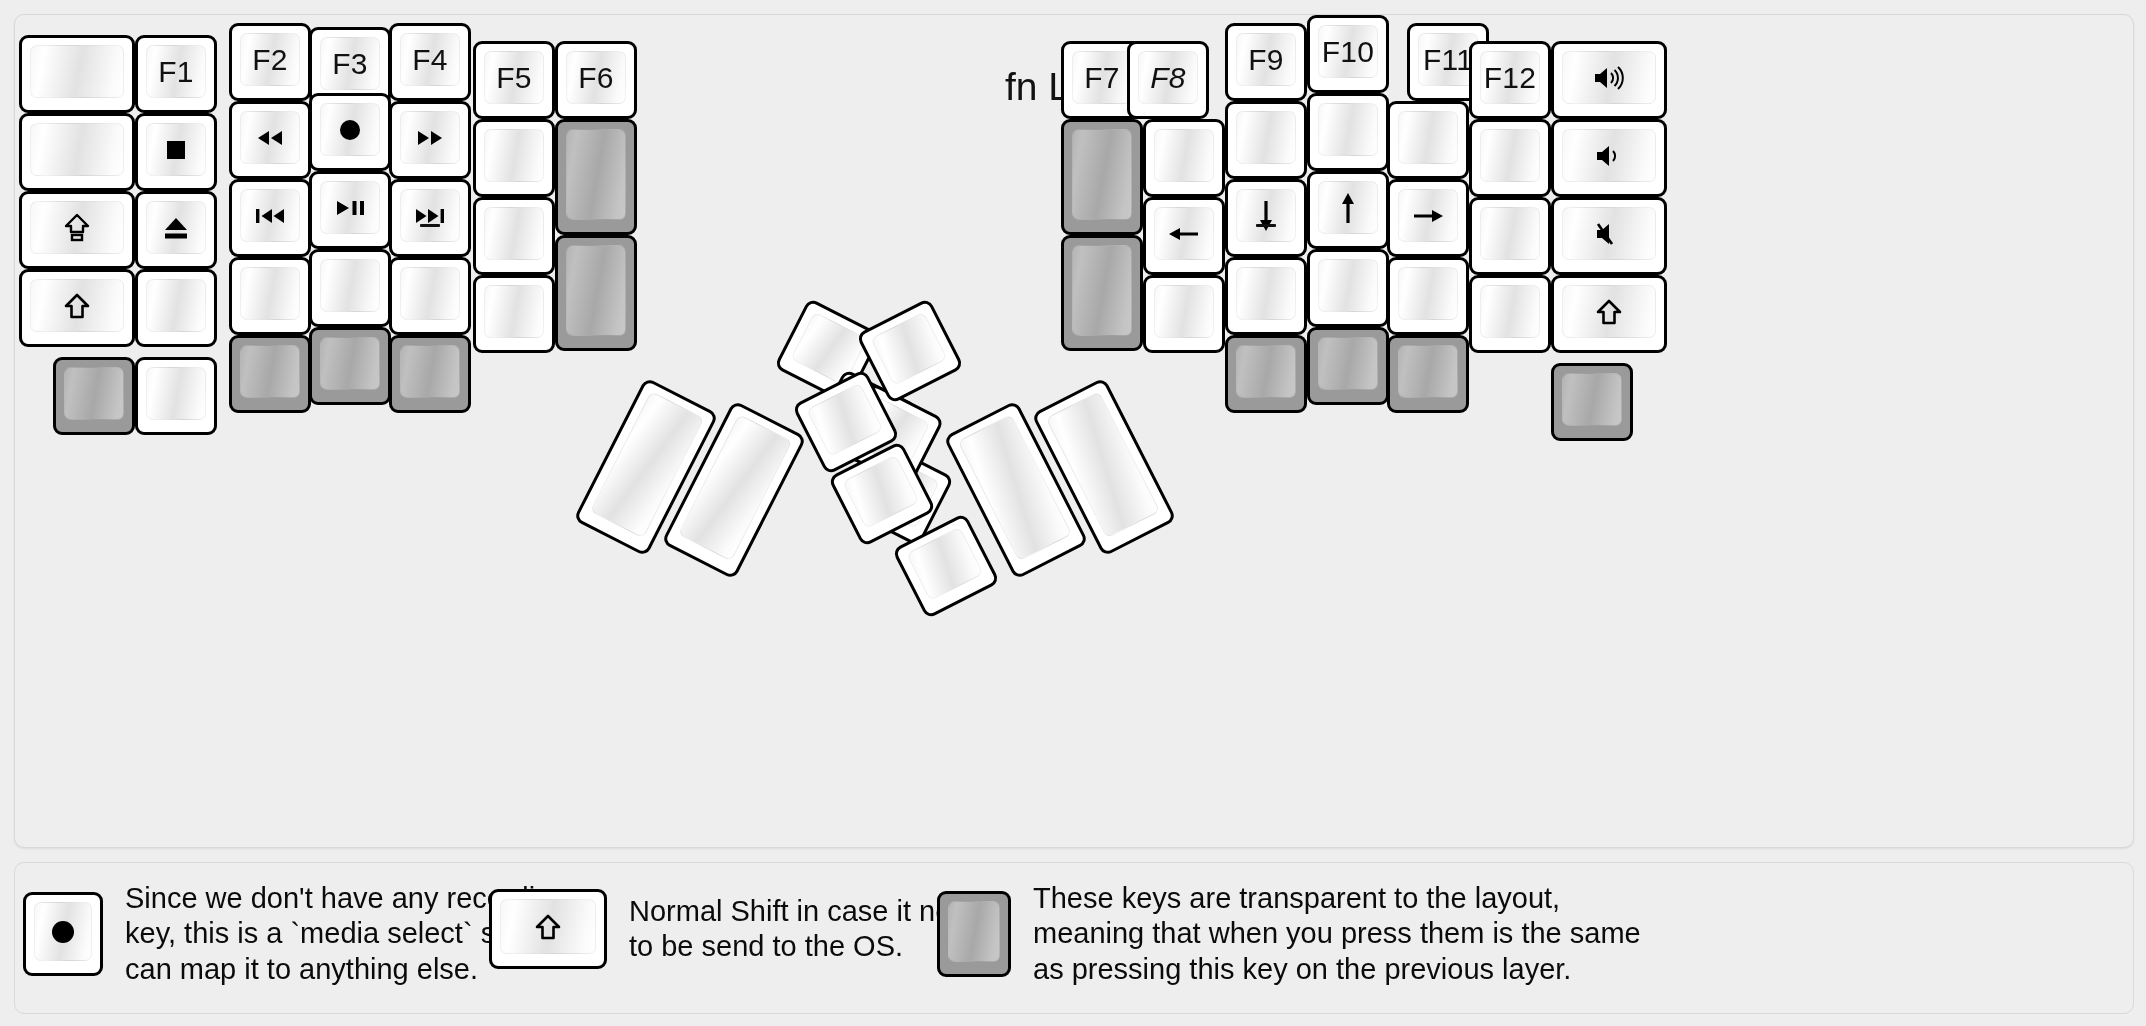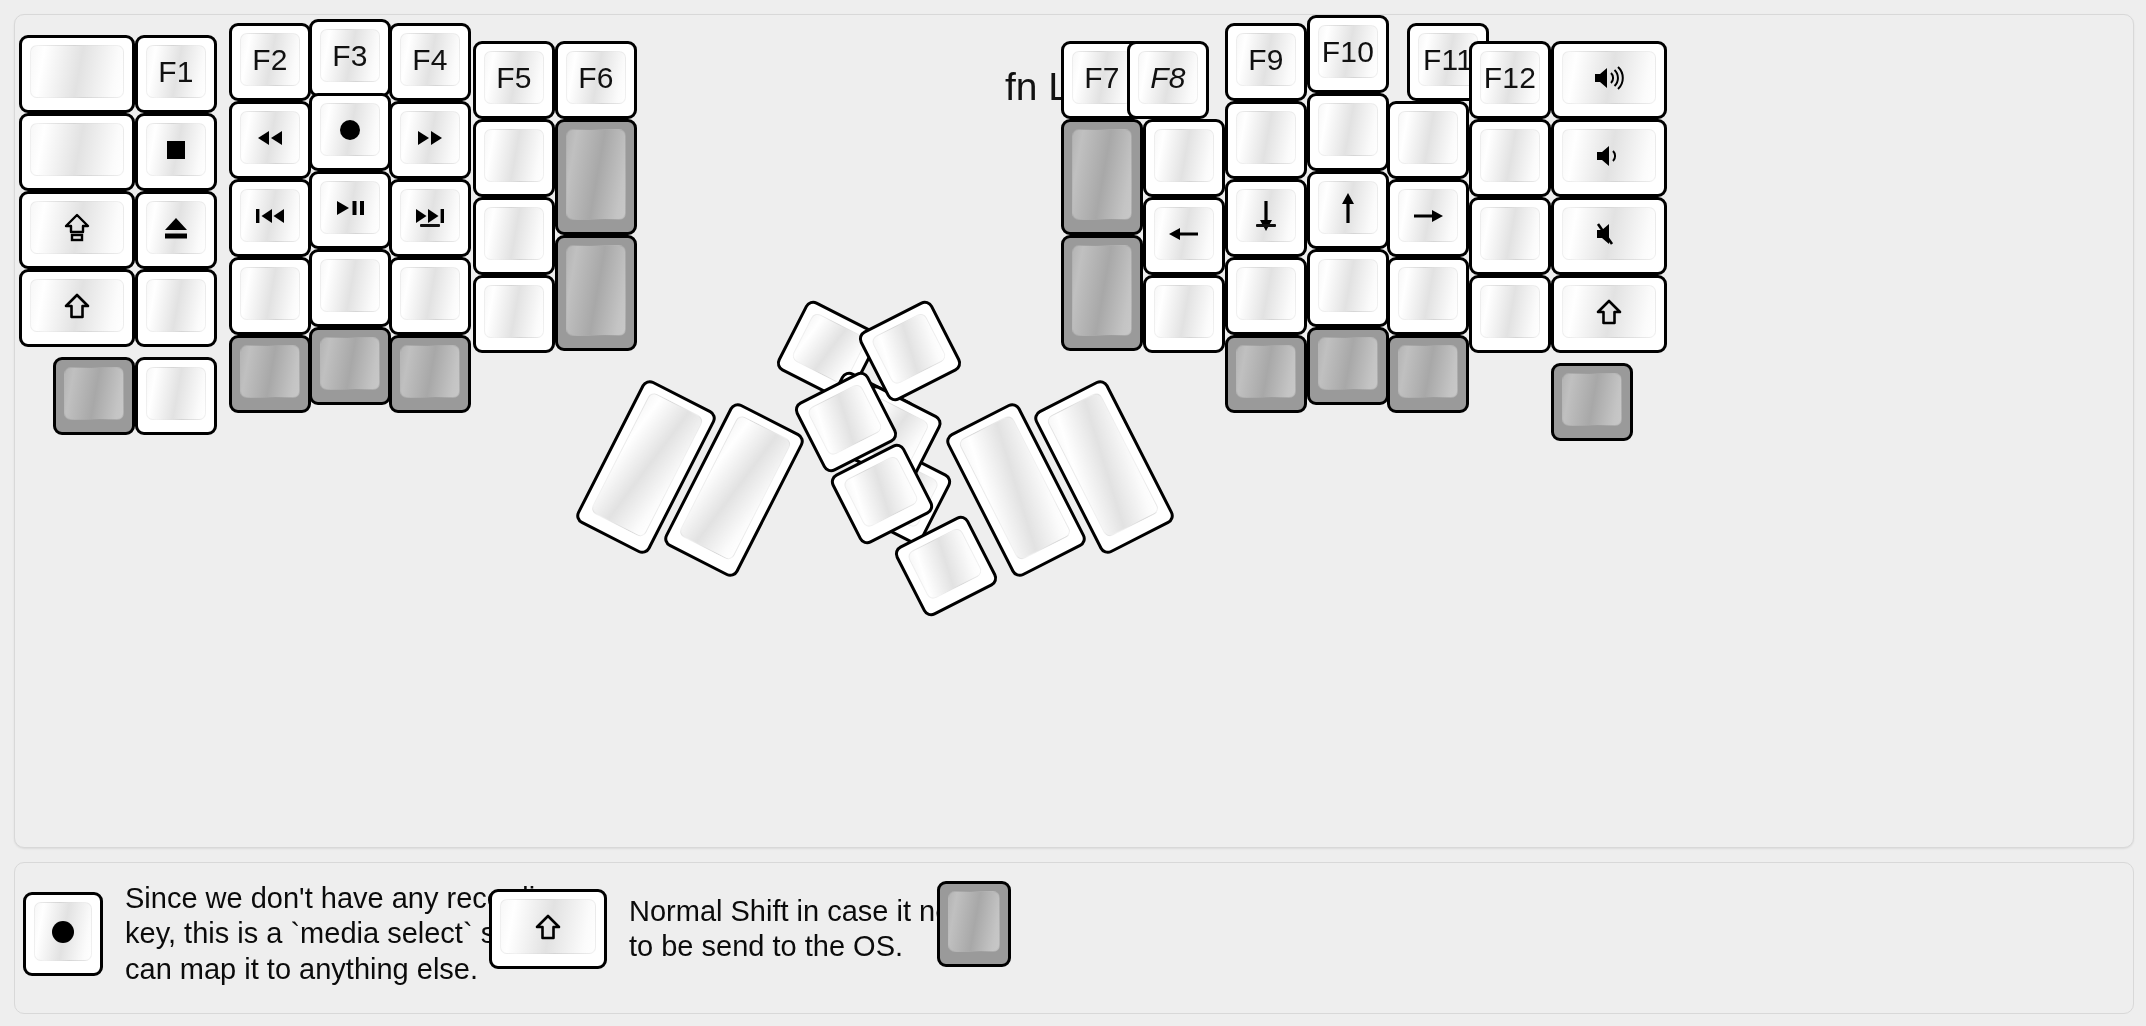--- a/index.html
+++ b/index.html
@@ -199,21 +199,21 @@
           </span>
     </div>
       </div>
     <div class="key" style="left:214px;top:242px;width:82px;height:78px;">
         <div class="cap"></div>
       </div>
     <div class="key trans" style="left:214px;top:320px;width:82px;height:78px;">
         <div class="cap"></div>
       </div>
 
-    <div class="key" style="left:294px;top:4px;width:82px;height:78px;">
+    <div class="key" style="left:294px;top:12px;width:82px;height:78px;">
         <div class="cap">
           <span class="lbl">F3</span>
         </div>
       </div>
     <div class="key" style="left:294px;top:78px;width:82px;height:78px;">
         <div class="cap">
       <span>
             <svg width="24" height="24" viewBox="0 0 24 24">
               <circle cx="12" cy="12" r="10" fill="#000"></circle>
             </svg>
@@ -541,17 +541,20 @@
         </div>
       </div>
       <div class="lgtext">Normal Shift in case it needs
 to be send to the OS.</div>
     </div>
 
     <div class="lgitem" style="left:922px;top:18px;">
       <div class="lgkey trans" style="width:74px;height:86px;">
         <div class="cap"></div>
       </div>
+      <div class="lgtext">These keys are transparent to the layout,
+meaning that when you press them is the same
+as pressing this key on the previous layer.</div>
     </div>
 
   </div>
 
 </div>
 
 </body></html>

